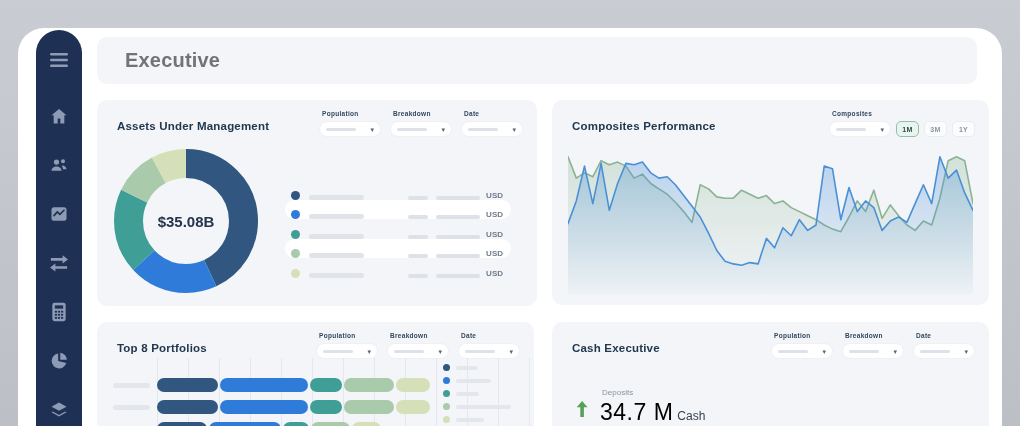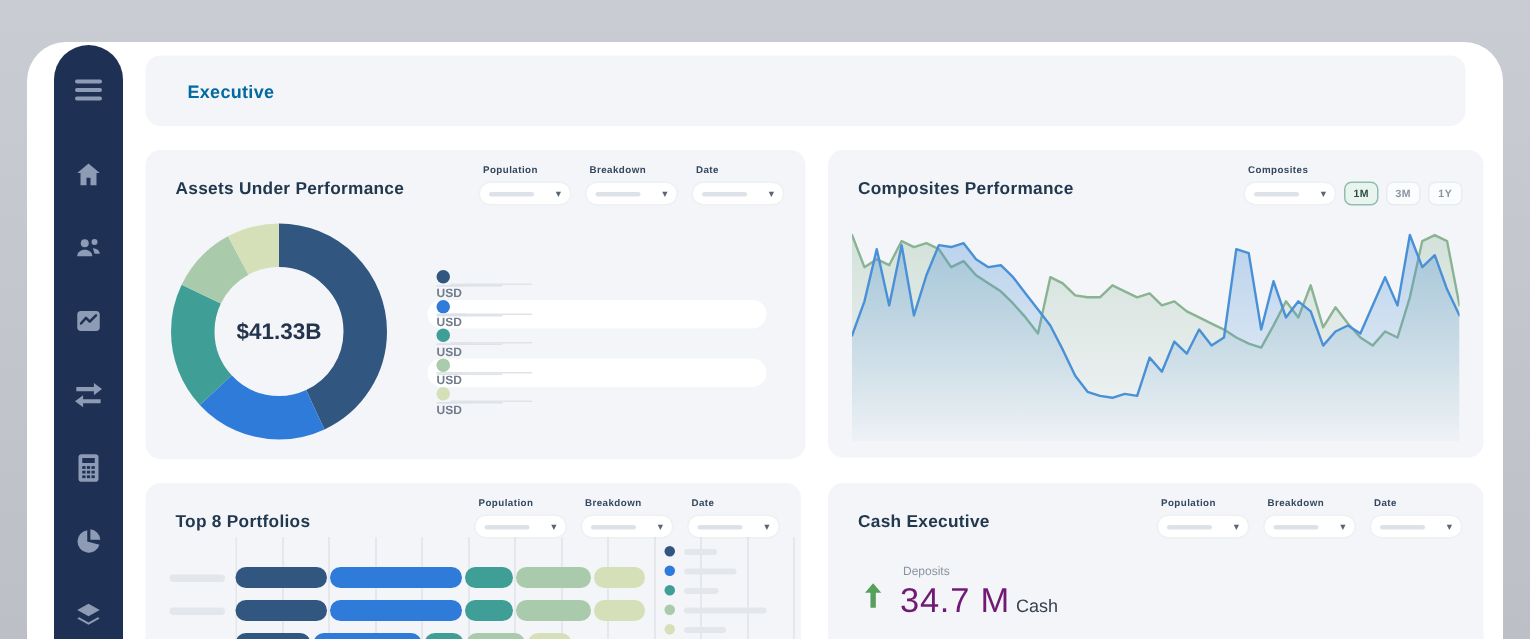--- a/index.html
+++ b/index.html
@@ -14,21 +14,21 @@
              display:flex; flex-direction:column; align-items:center; padding-top:18px; }
   .side-btn { width:24px; height:24px; border:none; background:transparent; cursor:pointer;
               display:flex; align-items:center; justify-content:center; padding:0; }
   .side-btn.menu { margin-bottom:32px; }
   .side-btn + .side-btn { margin-top:25px; }
   .side-btn.menu + .side-btn { margin-top:0; }
   .side-btn svg { display:block; }
   
   .topbar { position:absolute; left:97px; top:37px; width:880px; height:47px; z-index:2;
             background:#f3f5f8; border-radius:10px; display:flex; align-items:center; padding-left:28px; }
-  .topbar .title { font-size:12px; font-weight:700; color:#0369a1; letter-spacing:.2px; }
+  .topbar .title { font-size:20px; font-weight:700; color:#737373; letter-spacing:.2px; }
   
   .card { position:absolute; background:#f3f5f8; border-radius:10px; z-index:2; overflow:hidden; }
   .card-aum   { left:97px;  top:100px; width:440px; height:206px; }
   .card-comp  { left:552px; top:100px; width:437px; height:205px; }
   .card-top10 { left:97px;  top:322px; width:437px; height:140px; }
   .card-cash  { left:552px; top:322px; width:437px; height:140px; }
   .card-title { position:absolute; left:20px; top:20px; font-size:11.5px; font-weight:700;
                 color:#22384f; letter-spacing:.2px; }
   
   .filters { position:absolute; right:14px; top:10px; display:flex; gap:9px; }
@@ -42,21 +42,21 @@
   .range-btn { height:16px; min-width:23px; padding:0 4px; border-radius:5px; font-size:7px; font-weight:700;
                font-family:"Liberation Sans",sans-serif; letter-spacing:.3px; cursor:pointer;
                background:#fbfcfd; border:1px solid #e9edf0; color:#8a94a1; }
   .range-btn.selected { background:#eaf4ee; border:1px solid #8fbfae; color:#2e4c45; }
   
   .donut-wrap { position:absolute; left:16px; top:48px; width:146px; height:146px; }
   .donut-center { position:absolute; left:0; top:0; width:146px; height:146px; display:flex;
                   align-items:center; justify-content:center; font-size:15px; font-weight:700; color:#24344d; }
   
   .aum-legend { position:absolute; left:188px; top:80px; width:226px; }
-  .leg-row { height:19.5px; display:flex; align-items:flex-start; padding:0 8px 0 6px; border-radius:10px;flex-direction:column; }
+  .leg-row { height:19.5px; display:flex; align-items:flex-end; padding:0 8px 0 6px; border-radius:10px; }
   .leg-row.alt { background:#ffffff; }
   .leg-dot { width:9px; height:9px; border-radius:50%; flex:0 0 9px; }
   .leg-name { width:55px; height:5px; border-radius:3px; background:#e0e4e9; margin-left:9px; }
   .leg-sp { flex:1; }
   .leg-v1 { width:20px; height:4px; border-radius:2px; background:#dde2e8; margin-right:8px; }
   .leg-v2 { width:44px; height:4px; border-radius:2px; background:#dde2e8; margin-right:6px; }
   .leg-unit { font-size:8px; color:#717c8c; font-weight:700; }
   
   .line-wrap { position:absolute; left:16px; top:42px; width:405px; height:152px; }
   
@@ -67,23 +67,23 @@
   .bar-track { position:absolute; left:60px; top:0; height:14px; display:flex; gap:2px; }
   .bar-seg { height:14px; border-radius:7px; }
   .t10-legend { position:absolute; left:346px; top:42px; display:flex; flex-direction:column; gap:6px; }
   .t10-item { display:flex; align-items:center; gap:6px; height:7px; }
   .t10-dot { width:7px; height:7px; border-radius:50%; }
   .t10-bar { height:4px; border-radius:2px; background:#e3e7ec; }
   
   .cash-body { position:absolute; left:22px; top:54px; display:flex; align-items:flex-end; }
   .cash-arrow { margin:0 10px 6px 0; }
   .cash-texts { display:flex; flex-direction:column; }
-  .cash-label { font-size:8px; color:#8a94a1; margin:0 0 2px 2px; }
+  .cash-label { font-size:8px; color:#8a94a1; margin:12px 0 2px 2px; }
   .cash-valrow { display:flex; align-items:baseline; }
-  .cash-value { font-size:23px; font-weight:500; color:#701a75; letter-spacing:.5px; }
+  .cash-value { font-size:23px; font-weight:500; color:#000000; letter-spacing:.5px; }
   .cash-unit { font-size:12px; font-weight:500; color:#36424f; margin-left:4px; }
 </style>
 </head>
 <body>
 
 <div class="stage">
   <div class="panel"></div>
 
   <nav class="sidebar">
     <button class="side-btn menu">
@@ -157,21 +157,21 @@
           </g>
         </svg>
     </button>
   </nav>
 
   <header class="topbar">
     <span class="title">Executive</span>
   </header>
 
   <section class="card card-aum">
-    <h2 class="card-title">Assets Under Performance</h2>
+    <h2 class="card-title">Assets Under Management</h2>
     <div class="filters" id="aum-filters">
         <div class="fgroup">
           <span class="flabel">Population</span>
           <div class="fselect">
             <span class="dash"></span>
             <span class="caret">▾</span>
           </div>
         </div>
         <div class="fgroup">
           <span class="flabel">Breakdown</span>
@@ -191,21 +191,21 @@
     <div class="donut-wrap">
       <svg id="donut-svg" width="146" height="146" viewBox="0 0 146 146">
           <g transform="rotate(-90 73 73)">
             <circle cx="73" cy="73" r="57.5" fill="none" stroke="#31567f" stroke-width="29" stroke-dasharray="155.3517567200153 205.93139844281094" stroke-dashoffset="0"></circle>
             <circle cx="73" cy="73" r="57.5" fill="none" stroke="#2f7bd9" stroke-width="29" stroke-dasharray="72.25663103256525 289.026524130261" stroke-dashoffset="-155.3517567200153"></circle>
             <circle cx="73" cy="73" r="57.5" fill="none" stroke="#3f9f97" stroke-width="29" stroke-dasharray="68.64379948093699 292.63935568188924" stroke-dashoffset="-227.60838775258054"></circle>
             <circle cx="73" cy="73" r="57.5" fill="none" stroke="#a9cbac" stroke-width="29" stroke-dasharray="36.128315516282626 325.1548396465436" stroke-dashoffset="-296.25218723351753"></circle>
             <circle cx="73" cy="73" r="57.5" fill="none" stroke="#d5e0b8" stroke-width="29" stroke-dasharray="28.9026524130261 332.38050274980014" stroke-dashoffset="-332.38050274980014"></circle>
           </g>
         </svg>
-      <div class="donut-center">$41.33B</div>
+      <div class="donut-center">$35.08B</div>
     </div>
     <div class="aum-legend" id="aum-legend">
         <div class="leg-row">
           <span class="leg-dot" style="background: rgb(49, 86, 127);"></span>
           <span class="leg-name"></span>
           <span class="leg-sp"></span>
           <span class="leg-v1"></span>
           <span class="leg-v2"></span>
           <span class="leg-unit">USD</span>
         </div>

